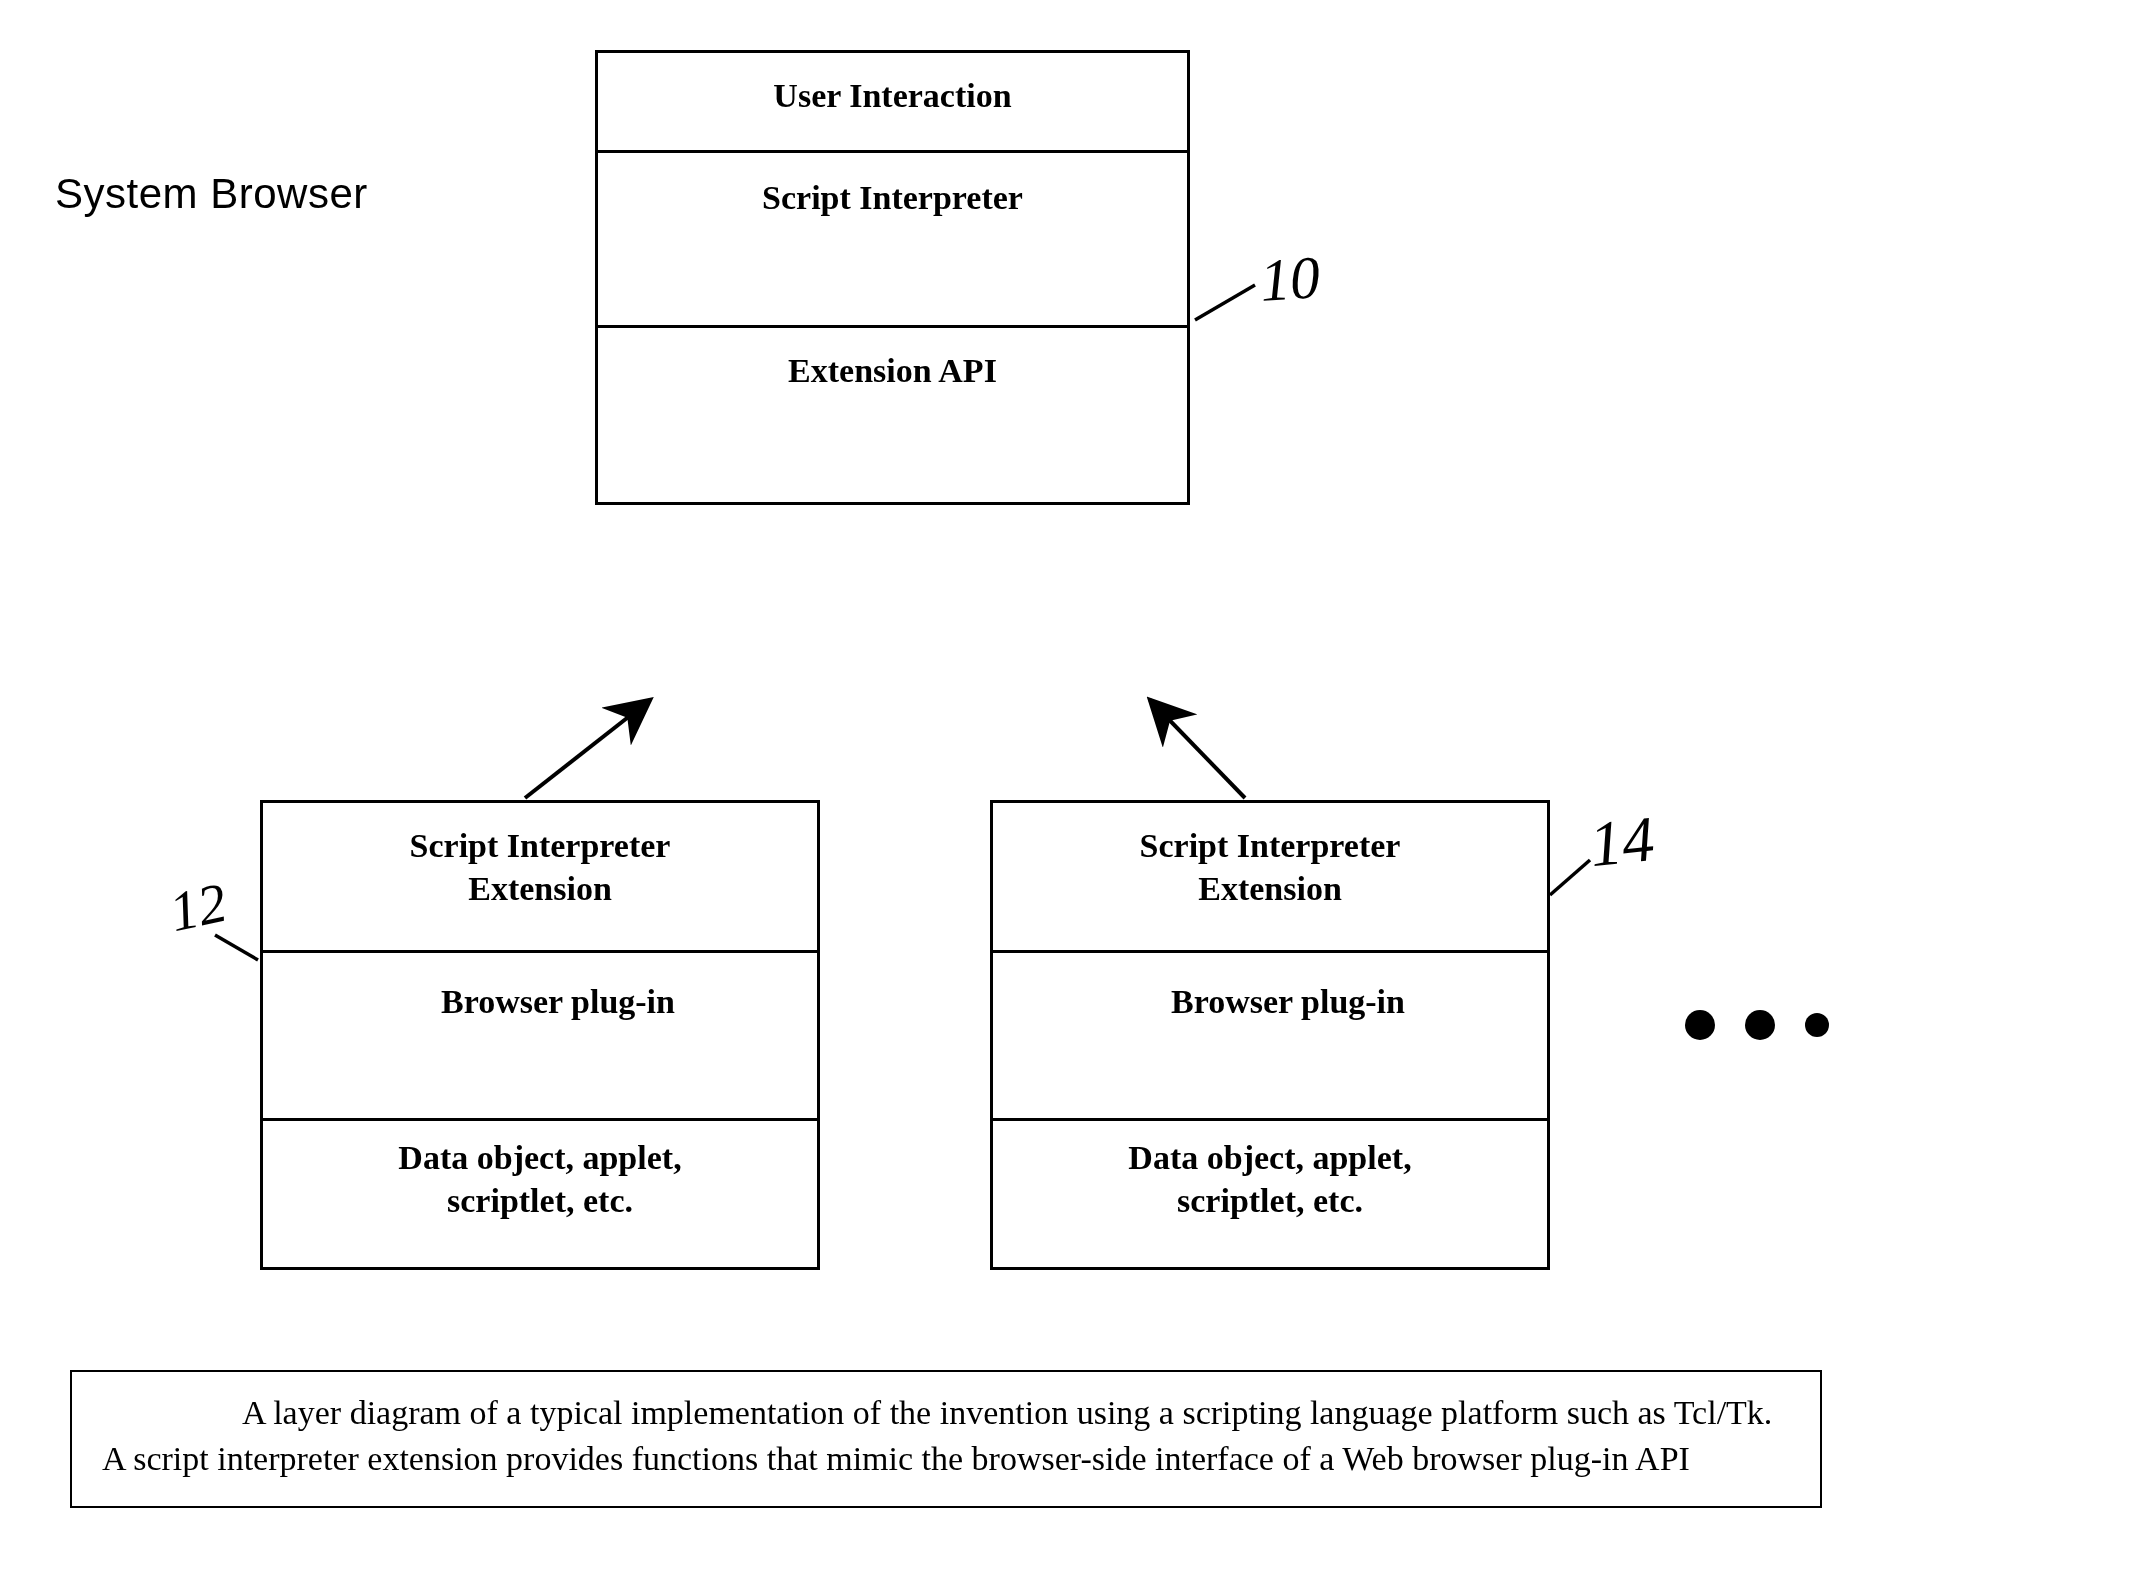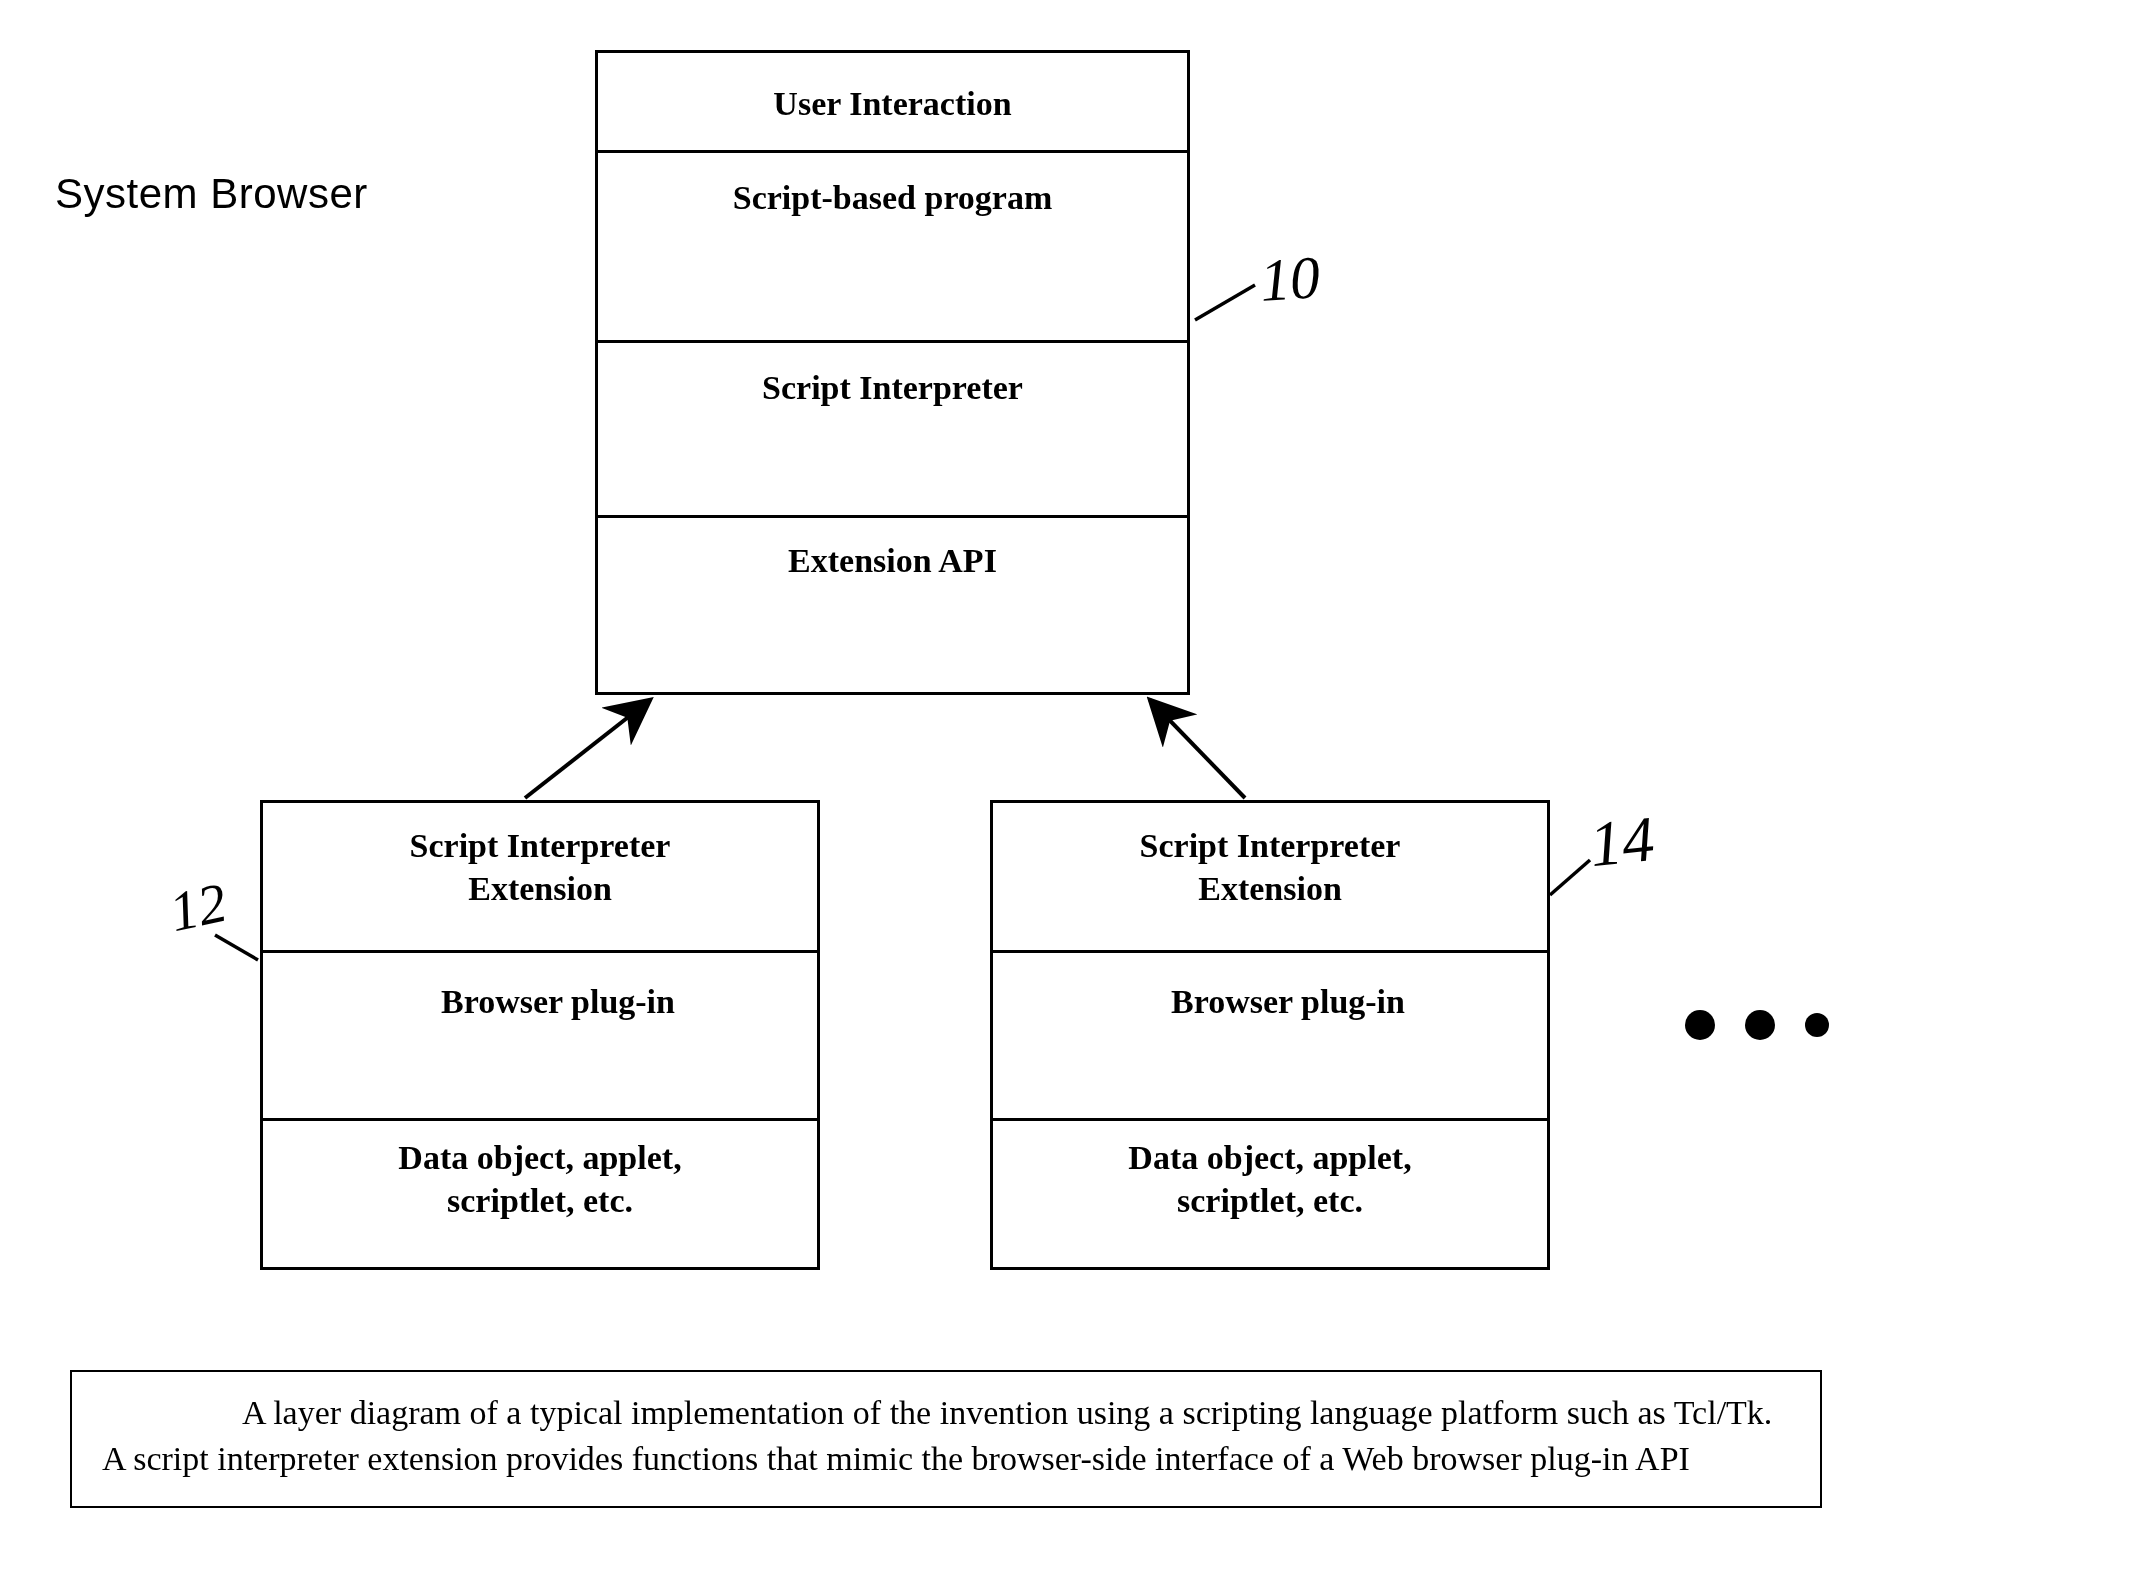--- a/index.html
+++ b/index.html
@@ -27,21 +27,21 @@
     .stack .cell {
       border-bottom: 3px solid #000;
       text-align: center;
       padding-top: 10px;
       font-size: 34px;
       line-height: 1.25;
       font-weight: 700;
     }
     .stack .cell:last-child { border-bottom: none; }
     .main-stack { left: 595px; top: 50px; width: 595px; }
-    .main-stack .c1 { height: 100px; padding-top: 30px; }
+    .main-stack .c1 { height: 100px; padding-top: 22px; }
     .main-stack .c2 { height: 190px; padding-top: 24px; }
     .main-stack .c3 { height: 175px; padding-top: 24px; }
     .main-stack .c4 { height: 174px; padding-top: 22px; }
     .sub-stack { width: 560px; }
     .sub-left  { left: 260px; top: 800px; }
     .sub-right { left: 990px; top: 800px; }
     .sub-stack .s1 { height: 150px; padding-top: 22px; }
     .sub-stack .s2 { height: 168px; padding-top: 28px; padding-left: 36px; }
     .sub-stack .s3 { height: 146px; padding-top: 16px; }
     .multiline { line-height: 1.28; }
@@ -85,21 +85,20 @@
     
     svg.conn { position: absolute; overflow: visible; }
   </style>
 </head>
 <body>
 
 <div class="title">System Browser</div>
 
 <div class="stack main-stack">
   <div class="cell c1">User Interaction</div>
-  <div class="cell c2">Script-based program</div>
   <div class="cell c3">Script Interpreter</div>
   <div class="cell c4">Extension API</div>
 </div>
 
 <div class="stack sub-stack sub-left">
   <div class="cell s1 multiline">Script Interpreter<br>Extension</div>
   <div class="cell s2">Browser plug-in</div>
   <div class="cell s3 multiline">Data object, applet,<br>scriptlet, etc.</div>
 </div>
 

